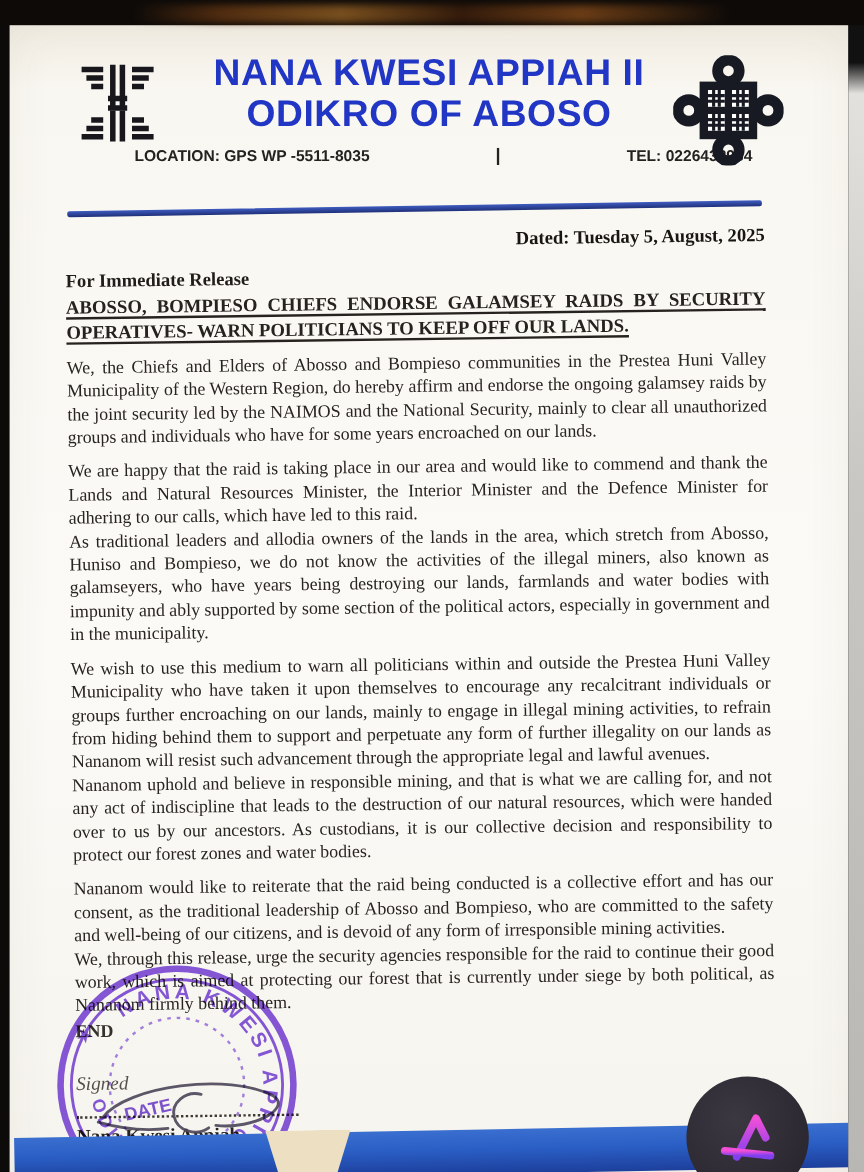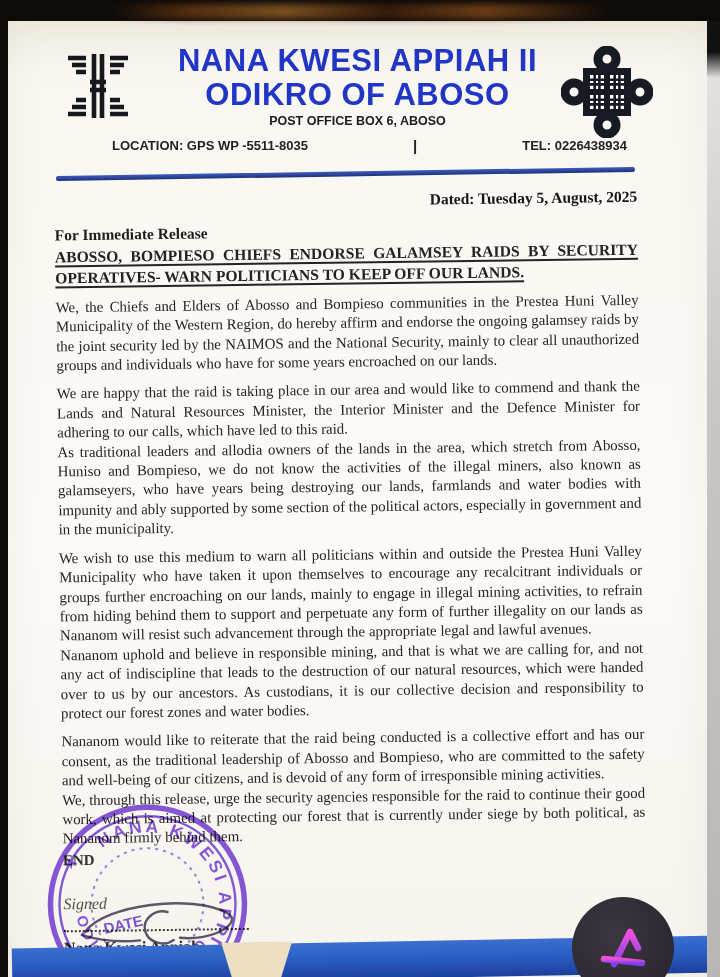--- a/index.html
+++ b/index.html
@@ -104,21 +104,20 @@
         <g stroke="#171a22" stroke-width="2.6">
           <path d="M29 33.7 h14 M29 38.4 h14 M33.7 29 v14 M38.4 29 v14"></path>
           <path d="M49 33.7 h14 M49 38.4 h14 M53.7 29 v14 M58.4 29 v14"></path>
           <path d="M29 53.7 h14 M29 58.4 h14 M33.7 49 v14 M38.4 49 v14"></path>
           <path d="M49 53.7 h14 M49 58.4 h14 M53.7 49 v14 M58.4 49 v14"></path>
         </g>
       </svg>
     </span>
     <h1 class="lh-title">NANA KWESI APPIAH II</h1>
     <h1 class="lh-title">ODIKRO OF ABOSO</h1>
-    <div class="lh-pobox">POST OFFICE BOX 6, ABOSO</div>
     <div class="contact-row">
       <span class="loc">LOCATION: GPS WP -5511-8035</span>
       <span class="div">|</span>
       <span class="tel">TEL: 0226438934</span>
     </div>
   </div>
   <div class="rule"></div>
 
   <div class="doc-body">
     <div class="dated">Dated: Tuesday 5, August, 2025</div>

